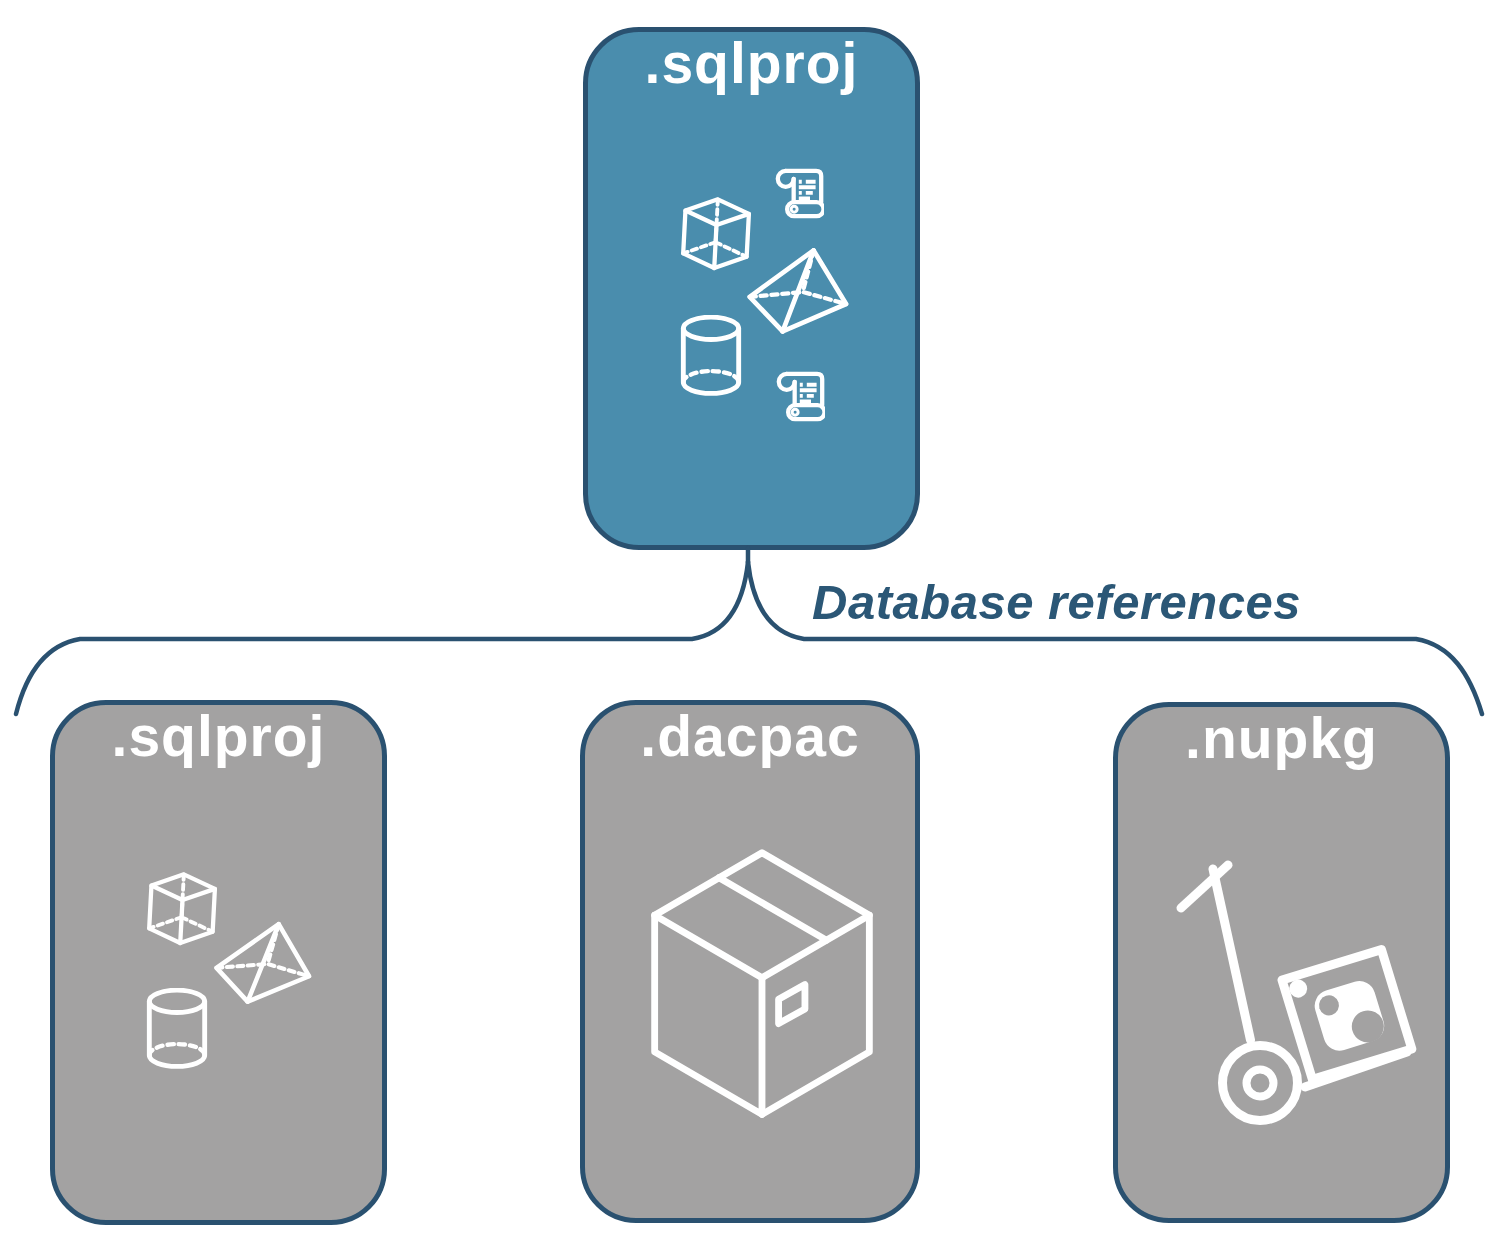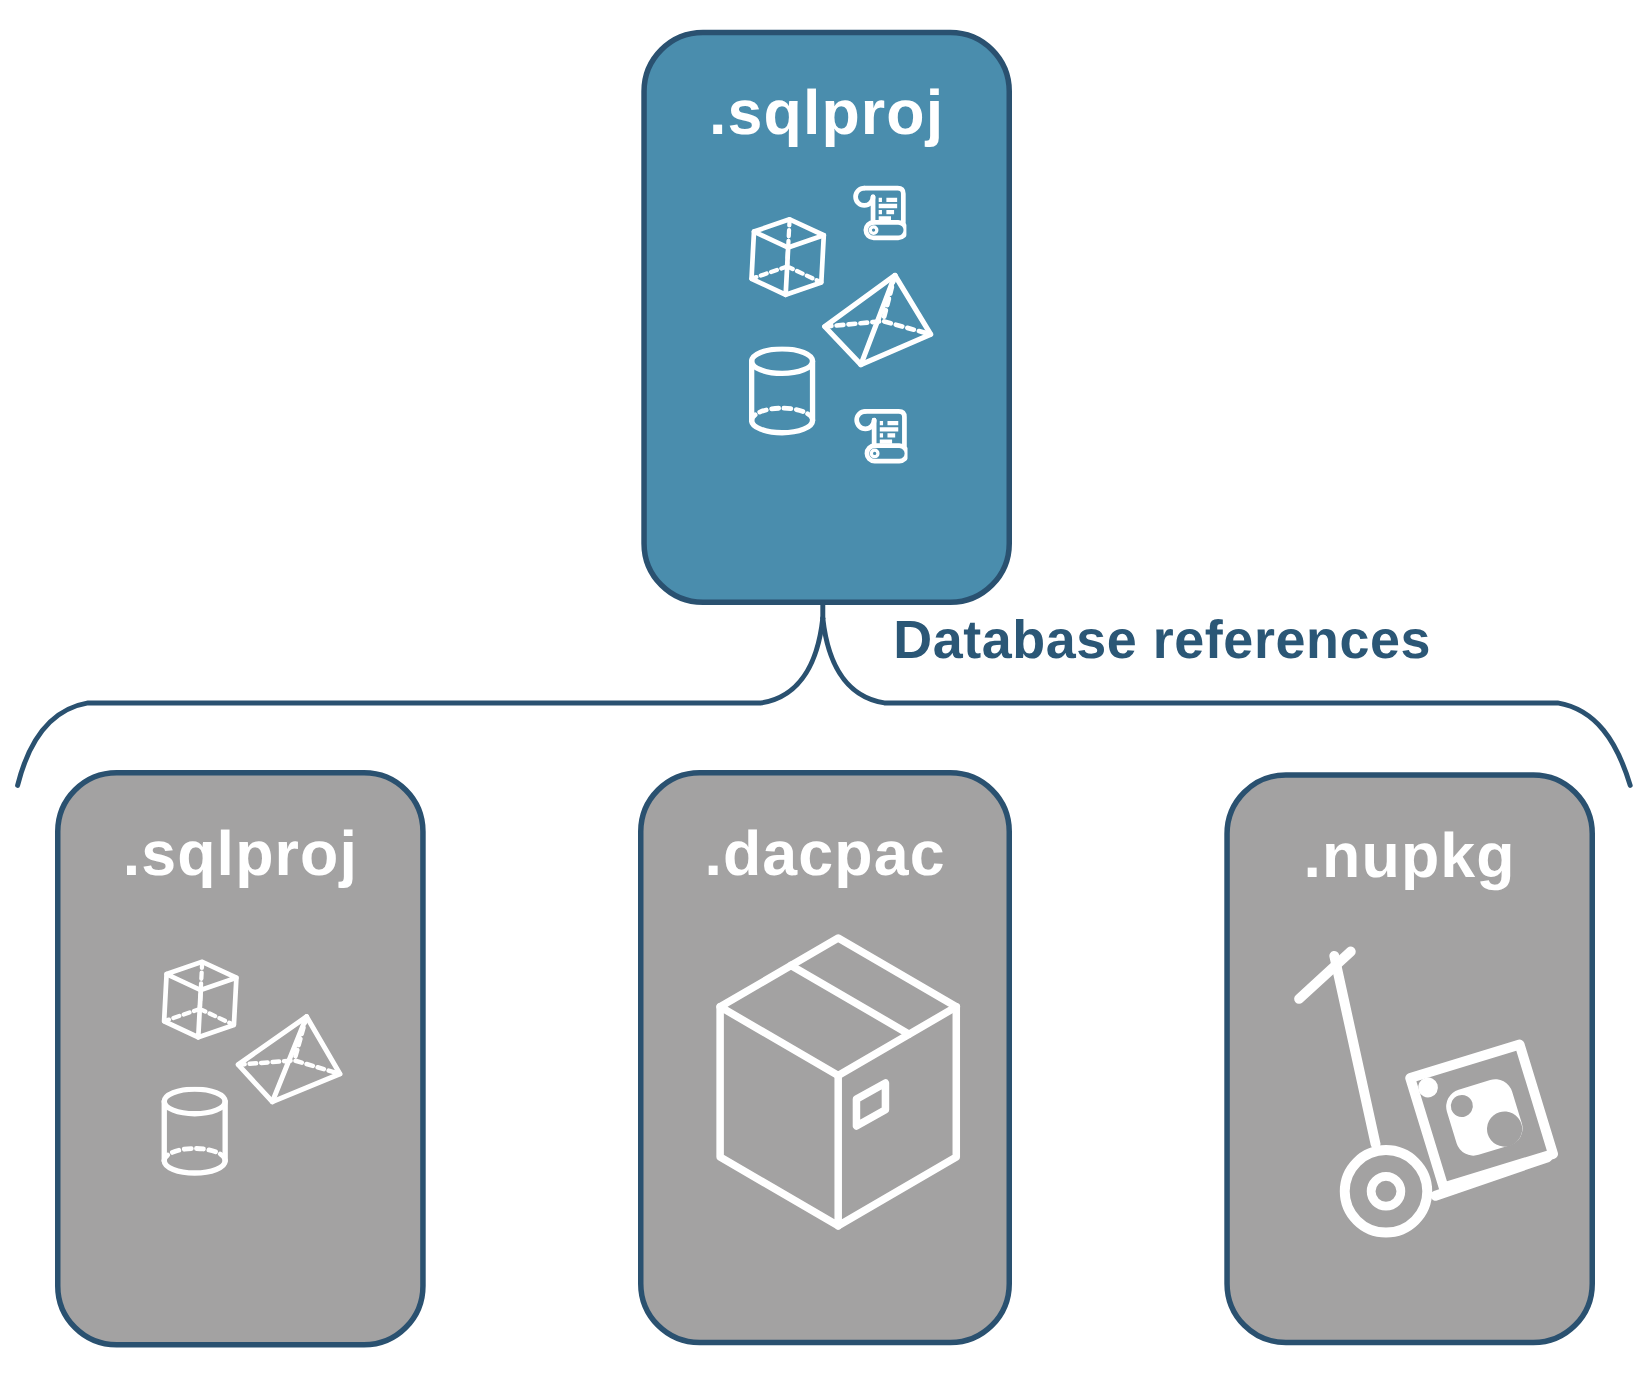--- a/index.html
+++ b/index.html
@@ -8,37 +8,37 @@
     font-family:"Liberation Sans",sans-serif;overflow:hidden;
   }
   .card{
     position:absolute;box-sizing:border-box;
     border:5px solid var(--node-border,#2A5170);
     border-radius:56px;
   }
   .card.root{background:var(--root-fill,#4A8DAD);}
   .card.child{background:var(--child-fill,#A3A2A2);}
   .node-title{
-    margin:0;padding-top:40px;text-align:center;
+    margin:0;text-align:center;
     font-size:57px;font-weight:bold;color:var(--icon,#ffffff);
     letter-spacing:1px;line-height:1.1;
   }
   .icon{position:absolute;}
   .icon svg{display:block;width:100%;height:100%;}
   .s{fill:none;stroke:var(--icon,#ffffff);stroke-linecap:round;stroke-linejoin:round;}
   .dash{stroke-dasharray:6.5 5;}
   .butt{stroke-linecap:butt;}
   .fw{fill:var(--icon,#ffffff);stroke:none;}
   .fg{fill:var(--child-fill,#A3A2A2);stroke:none;}
   .brace{position:absolute;left:0;top:0;width:1500px;height:1250px;pointer-events:none;}
   .brace path{fill:none;stroke:var(--connector,#2A5170);stroke-width:4.5;stroke-linecap:round;}
   .connector-label{
-    position:absolute;left:812px;top:554px;
+    position:absolute;left:812px;top:574px;
     font-size:49px;font-weight:bold;color:var(--label-text,#2B5776);
-    letter-spacing:0.5px;white-space:nowrap;
+    letter-spacing:0.5px;white-space:nowrap;font-style:italic;
   }
 </style>
 </head>
 <body>
 
 <div class="canvas">
 
   <div class="card root" style="left:583px;top:27px;width:337px;height:523px;">
     <h2 class="node-title">.sqlproj</h2>
 

